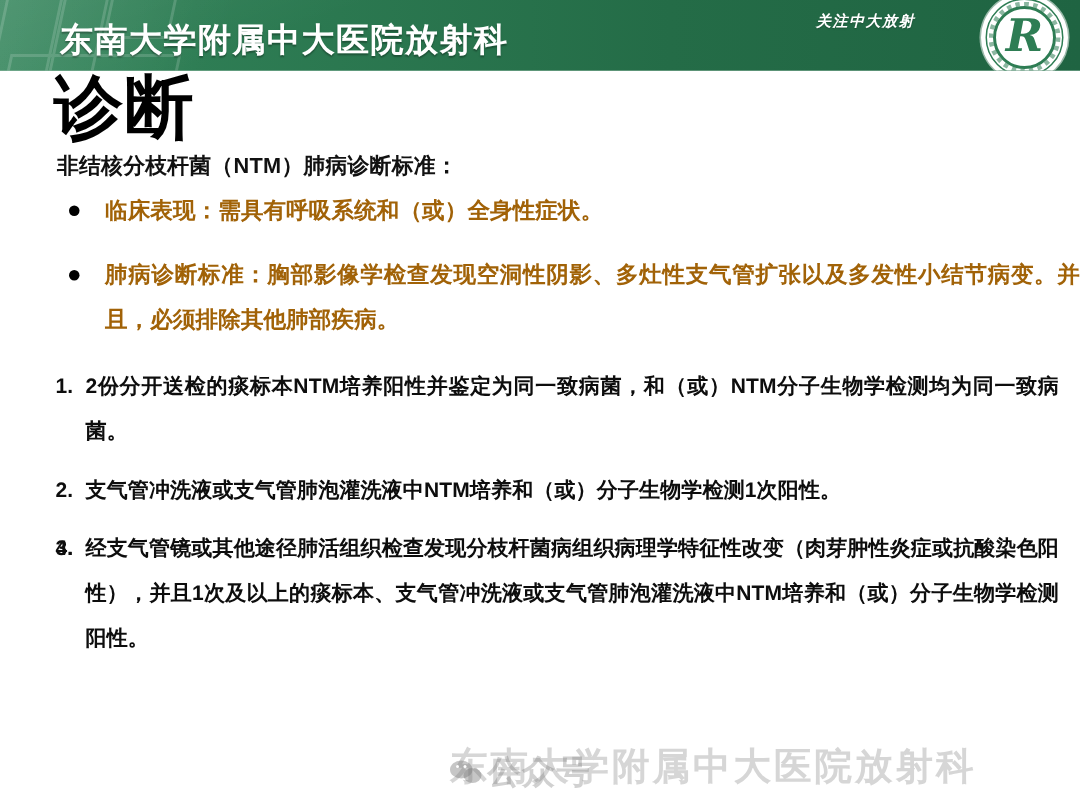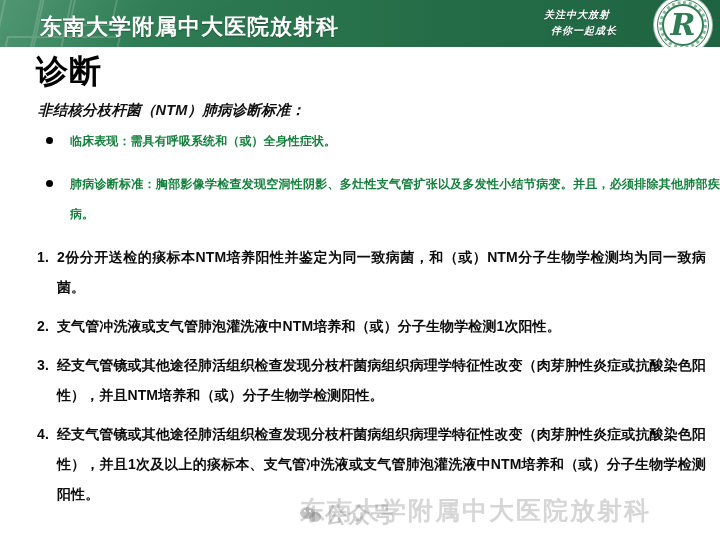--- a/index.html
+++ b/index.html
@@ -127,53 +127,52 @@
     color: #2e7d54;
     line-height: 46px;
   }
 
   
   .slide-title {
     position: absolute;
     left: 36px;
     top: 50px;
     font-family: "DejaVu Sans", "Liberation Sans", sans-serif;
-    font-size: 32px;
+    font-size: 46px;
     font-weight: 700;
     color: #000000;
     letter-spacing: 1px;
     line-height: 42px;
   }
 
   .subtitle {
     position: absolute;
     left: 38px;
     top: 101px;
     font-size: 14.5px;
     font-weight: 700;
     color: #111111;
     letter-spacing: .2px;
-    font-style: italic;
   }
 
   .content {
     position: absolute;
     left: 0;
     top: 126px;
     width: 720px;
   }
 
   .bullet-item {
     position: relative;
     padding-left: 70px;
     padding-right: 0;
     margin-bottom: 13px;
-    font-size: 12px;
-    font-weight: 700;
-    color: #15803d;
+    font-size: 15px;
+    font-weight: 700;
+    color: #a16207;
     line-height: 30px;
     letter-spacing: .1px;
     text-align: justify;
   }
   .bullet-item .dot {
     position: absolute;
     left: 46px;
     top: 11px;
     width: 7px;
     height: 7px;
@@ -284,21 +283,20 @@
     <i class="hw1"></i>
       <i class="hw2"></i>
       <i class="hw3"></i>
       <i class="hw4"></i>
   </div>
 
   <div class="header-title">东南大学附属中大医院放射科</div>
 
   <div class="header-slogan">
     <div class="line1">关注中大放射</div>
-    <div class="line2">伴你一起成长</div>
   </div>
 
   <div class="header-logo">
     <div class="ring-outer"></div>
     <div class="dots"></div>
     <div class="ring-inner"></div>
     <div class="mark">R</div>
   </div>
 </div>
 
@@ -324,21 +322,20 @@
     <span>2份分开送检的痰标本NTM培养阳性并鉴定为同一致病菌，和（或）NTM分子生物学检测均为同一致病菌。</span>
   </div>
 
   <div class="num-item">
     <span class="num">2.</span>
     <span>支气管冲洗液或支气管肺泡灌洗液中NTM培养和（或）分子生物学检测1次阳性。</span>
   </div>
 
   <div class="num-item">
     <span class="num">3.</span>
-    <span>经支气管镜或其他途径肺活组织检查发现分枝杆菌病组织病理学特征性改变（肉芽肿性炎症或抗酸染色阳性），并且NTM培养和（或）分子生物学检测阳性。</span>
   </div>
 
   <div class="num-item">
     <span class="num">4.</span>
     <span>经支气管镜或其他途径肺活组织检查发现分枝杆菌病组织病理学特征性改变（肉芽肿性炎症或抗酸染色阳性），并且1次及以上的痰标本、支气管冲洗液或支气管肺泡灌洗液中NTM培养和（或）分子生物学检测阳性。</span>
   </div>
 
 </div>
 
 <div class="page-watermark">东南大学附属中大医院放射科</div>

